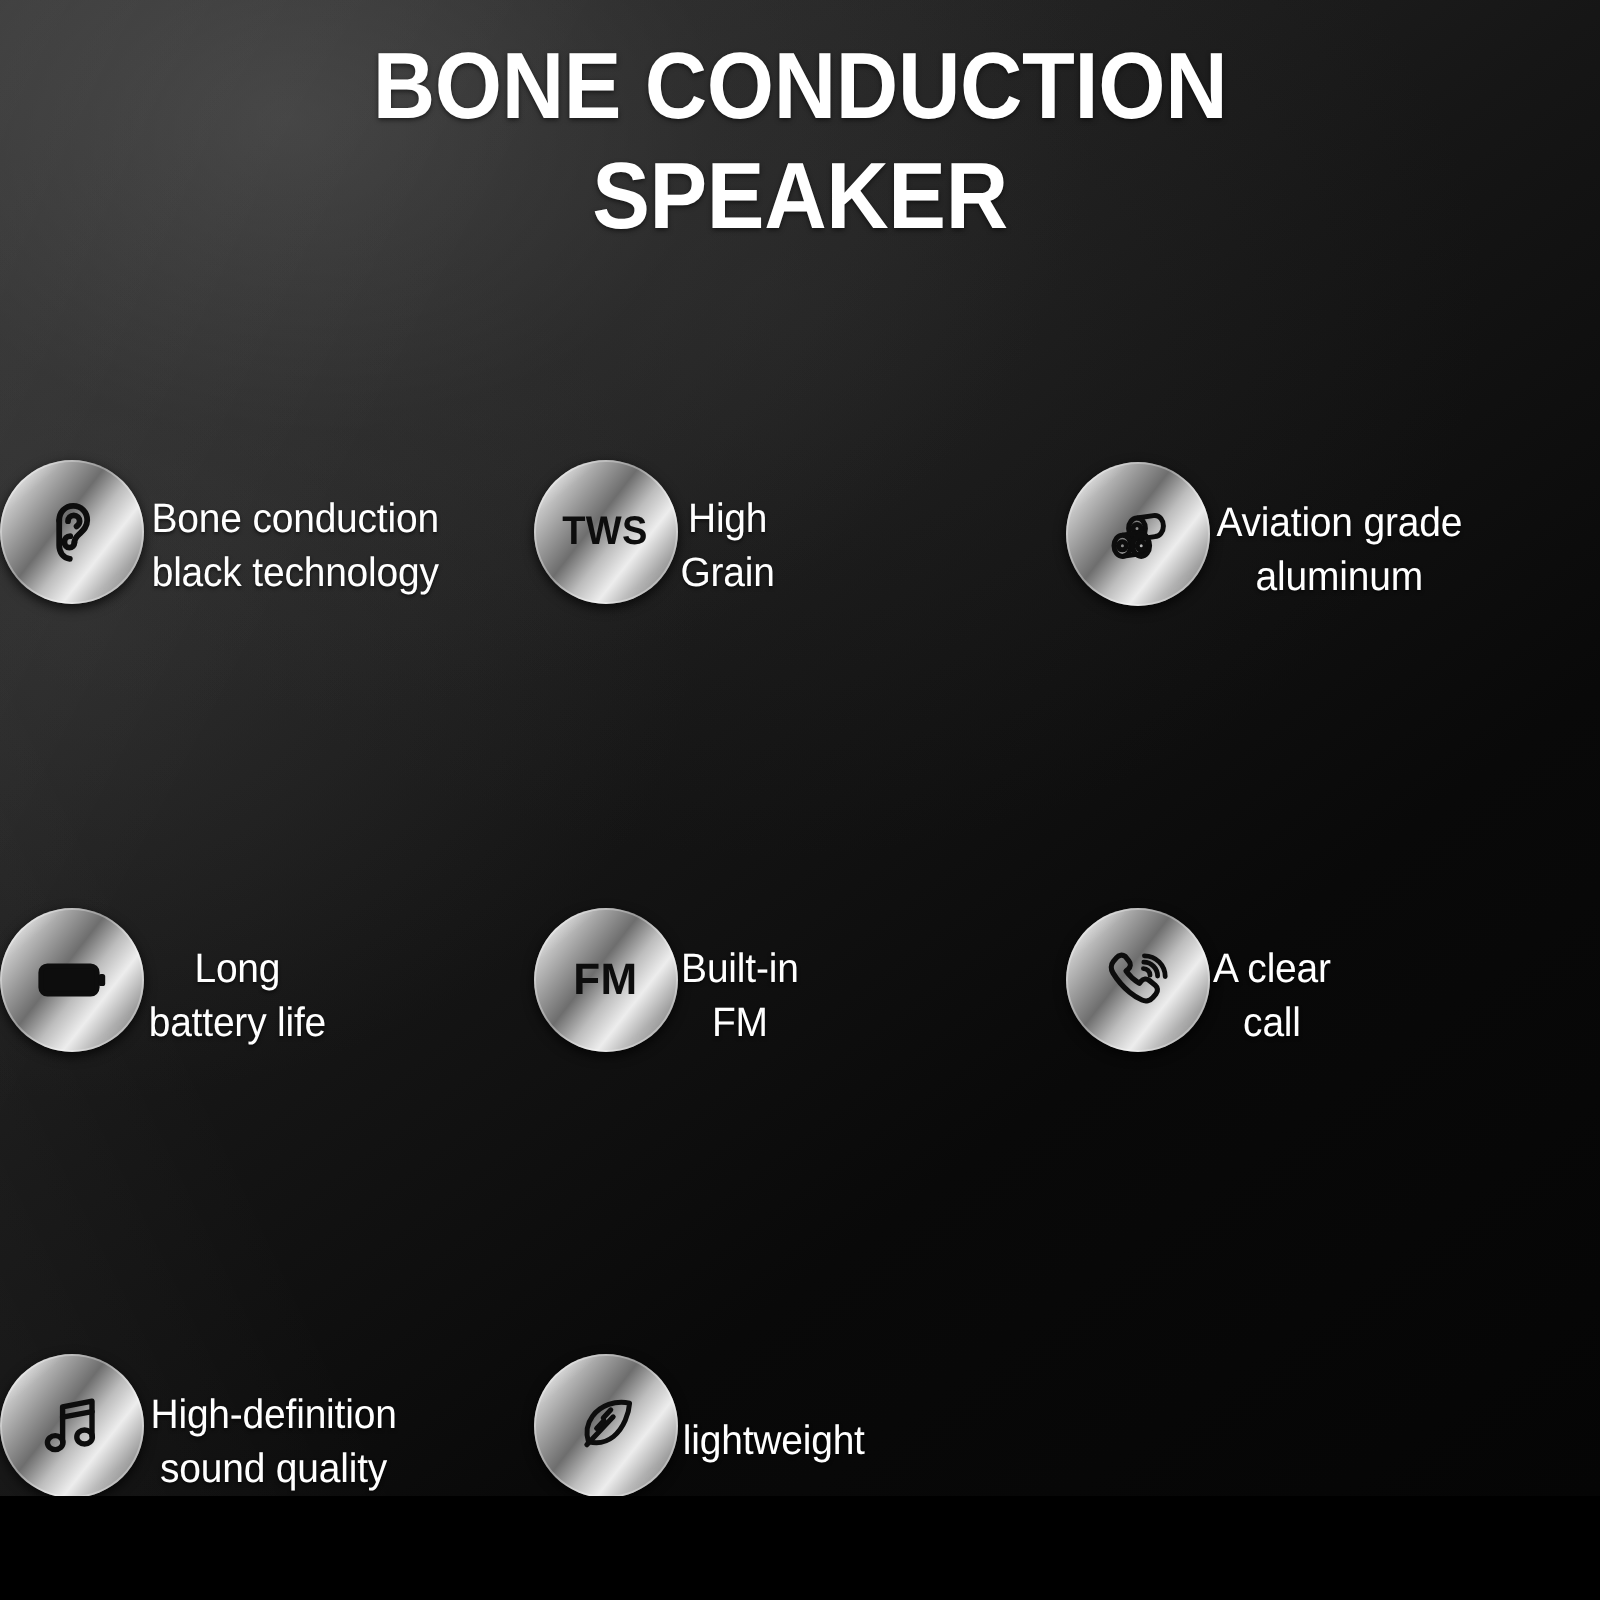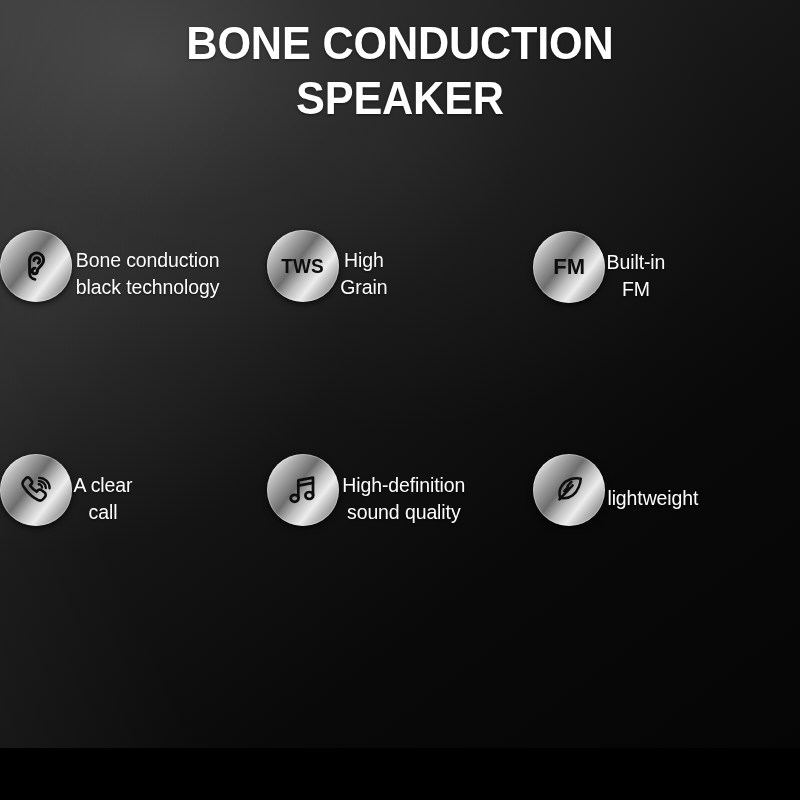--- a/index.html
+++ b/index.html
@@ -160,21 +160,56 @@
       <div class="disc">
         <span class="glyph glyph-tws">TWS</span>
       </div>
       <div class="caption">
         <span class="l">High</span>
         <span class="l">Grain</span>
       </div>
     </div>
 
 
-
+    <div class="cell r2">
+      <div class="disc">
+        <svg width="42" height="42" viewBox="0 0 42 42">
+          <g fill="none" stroke="#0d0d0d" stroke-width="2.5" stroke-linejoin="round">
+
+            <path d="M20.5 13.0 L29.5 11.7 a4.2 5.3 0 0 1 0 10.6 L20.5 23.6"></path>
+            <ellipse cx="20.5" cy="18.3" rx="4.2" ry="5.3"></ellipse>
+            <circle cx="20.5" cy="18.3" r="2.0"></circle>
+
+            <path d="M13.2 21.6 L22.0 20.3 a4.2 5.3 0 0 1 0 10.6 L13.2 32.2"></path>
+            <ellipse cx="13.2" cy="26.9" rx="4.2" ry="5.3"></ellipse>
+            <circle cx="13.2" cy="26.9" r="2.0"></circle>
+
+            <ellipse cx="22.6" cy="26.9" rx="4.2" ry="5.3"></ellipse>
+            <circle cx="22.6" cy="26.9" r="2.0"></circle>
+          </g>
+        </svg>
+      </div>
+      <div class="caption">
+        <span class="l">Aviation grade</span>
+        <span class="l">aluminum</span>
+      </div>
+    </div>
+
+    <div class="cell r2">
+      <div class="disc">
+        <svg width="46" height="46" viewBox="0 0 46 46">
+          <rect x="7.5" y="16.0" width="28.0" height="14.0" rx="3.2" fill="#0d0d0d" stroke="#0d0d0d" stroke-width="2.6"></rect>
+          <rect x="36.2" y="20.0" width="3.4" height="6.0" rx="1.3" fill="#0d0d0d"></rect>
+        </svg>
+      </div>
+      <div class="caption">
+        <span class="l">Long</span>
+        <span class="l">battery life</span>
+      </div>
+    </div>
 
     <div class="cell r2">
       <div class="disc">
         <span class="glyph glyph-fm">FM</span>
       </div>
       <div class="caption">
         <span class="l">Built-in</span>
         <span class="l">FM</span>
       </div>
     </div>

